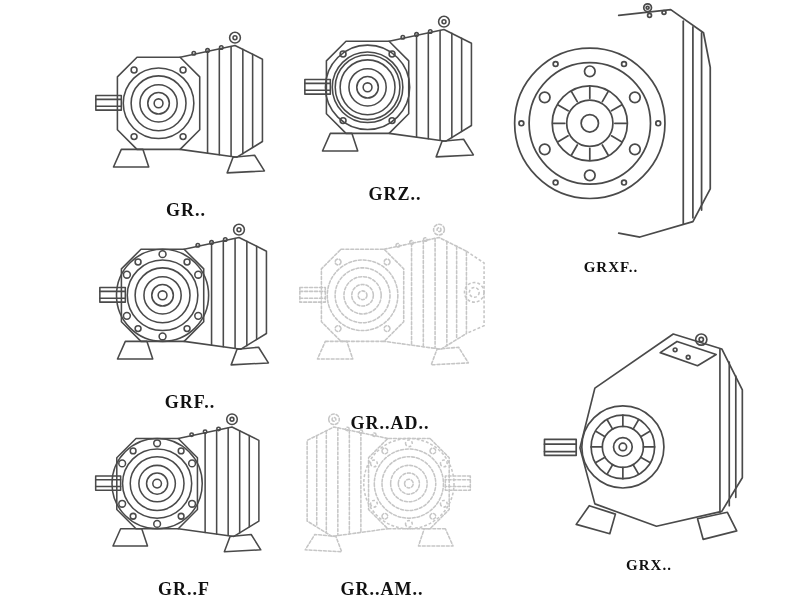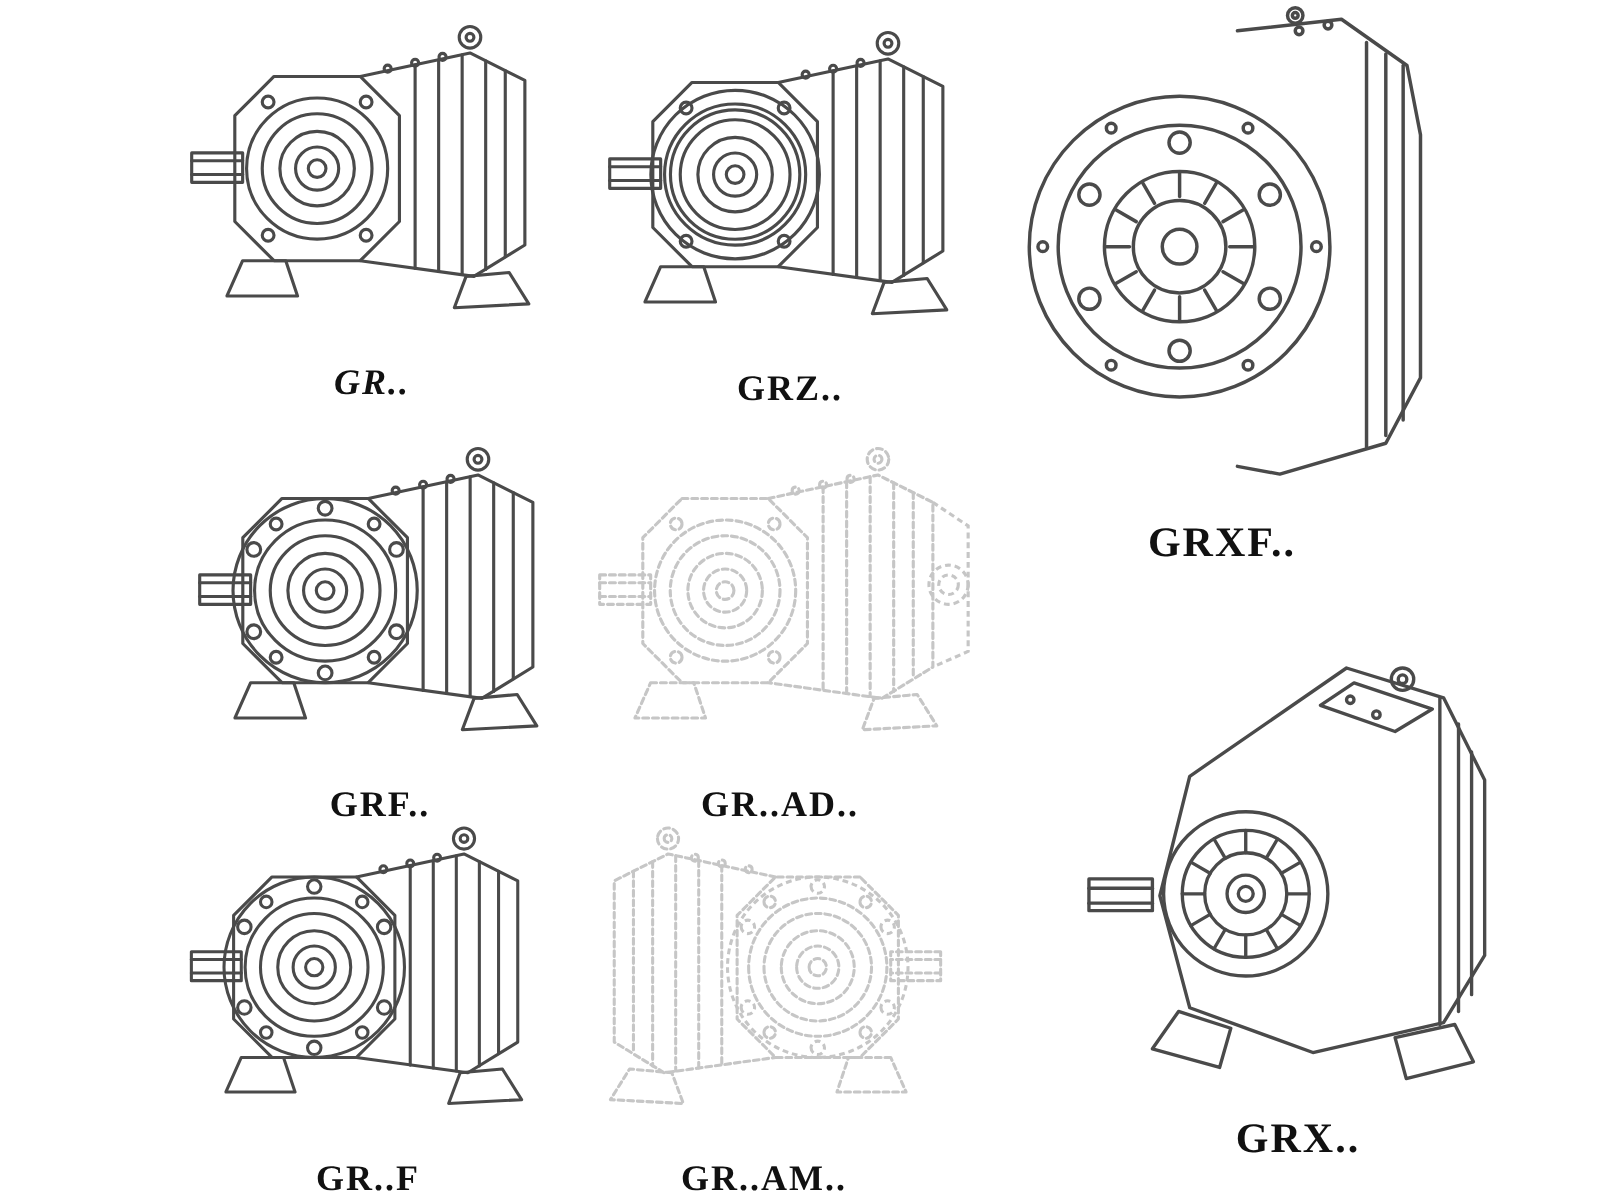--- a/index.html
+++ b/index.html
@@ -14,21 +14,21 @@
   .fig { width: 100%; height: auto; color: var(--line, #4a4a4a); display: block; }
   .ghost { color: var(--ghost, #c6c6c6); stroke-dasharray: 3 2; }
   .label {
     font-weight: 700;
     font-size: 18px;
     letter-spacing: 1px;
     color: var(--label, #111111);
     margin-top: 4px;
     white-space: nowrap;
   }
-  .label.big { font-size: 21px; margin-top: 8px; }
+  .label.big { font-size: 15px; margin-top: 8px; }
   .defs-holder { position: absolute; width: 0; height: 0; overflow: hidden; }
 </style>
 </head>
 <body>
 
 <svg class="defs-holder" aria-hidden="true">
   <defs>
 
     <g id="g-gb" fill="none" stroke="currentColor" stroke-width="1.6" stroke-linejoin="round" stroke-linecap="round">
       <path d="M8,77 h26 v15 h-26 z"></path>
@@ -151,21 +151,21 @@
       <line x1="103" y1="131.9" x2="109" y2="121.6"></line>
       <line x1="111.1" y1="140" x2="121.4" y2="134"></line>
       <path d="M56,214 L84,223 L78,244 L42,234 Z"></path>
       <path d="M172,228 L204,221 L214,241 L178,250 Z"></path>
     </g>
   </defs>
 </svg>
 
 <div class="page">
 
-  <figure class="cell" style="left:88px; top:1px; width:196px;font-style:italic;">
+  <figure class="cell" style="left:88px; top:20px; width:196px;">
     <svg class="fig" viewBox="0 0 200 180">
         <use href="#g-gb"></use>
       </svg>
     <figcaption class="label">GR..</figcaption>
   </figure>
 
   <figure class="cell" style="left:297px; top:4px; width:196px;">
     <svg class="fig" viewBox="0 0 200 180">
         <use href="#g-gb"></use>
         <use href="#g-grz-extra"></use>
@@ -181,21 +181,21 @@
   </figure>
 
   <figure class="cell" style="left:92px; top:212px; width:196px;font-family:Liberation Serif, serif;">
     <svg class="fig" viewBox="0 0 200 180">
         <use href="#g-gb"></use>
         <use href="#g-flange"></use>
       </svg>
     <figcaption class="label">GRF..</figcaption>
   </figure>
 
-  <figure class="cell" style="left:292px; top:212px; width:196px;">
+  <figure class="cell" style="left:292px; top:212px; width:196px;gap:21px;">
     <svg class="fig ghost" viewBox="0 0 200 180">
         <use href="#g-gb"></use>
         <use href="#g-adapter"></use>
       </svg>
     <figcaption class="label">GR..AD..</figcaption>
   </figure>
 
   <figure class="cell" style="left:286px; top:402px; width:192px;">
     <svg class="fig ghost" viewBox="0 0 200 180">
         <g transform="translate(200,0) scale(-1,1)">

